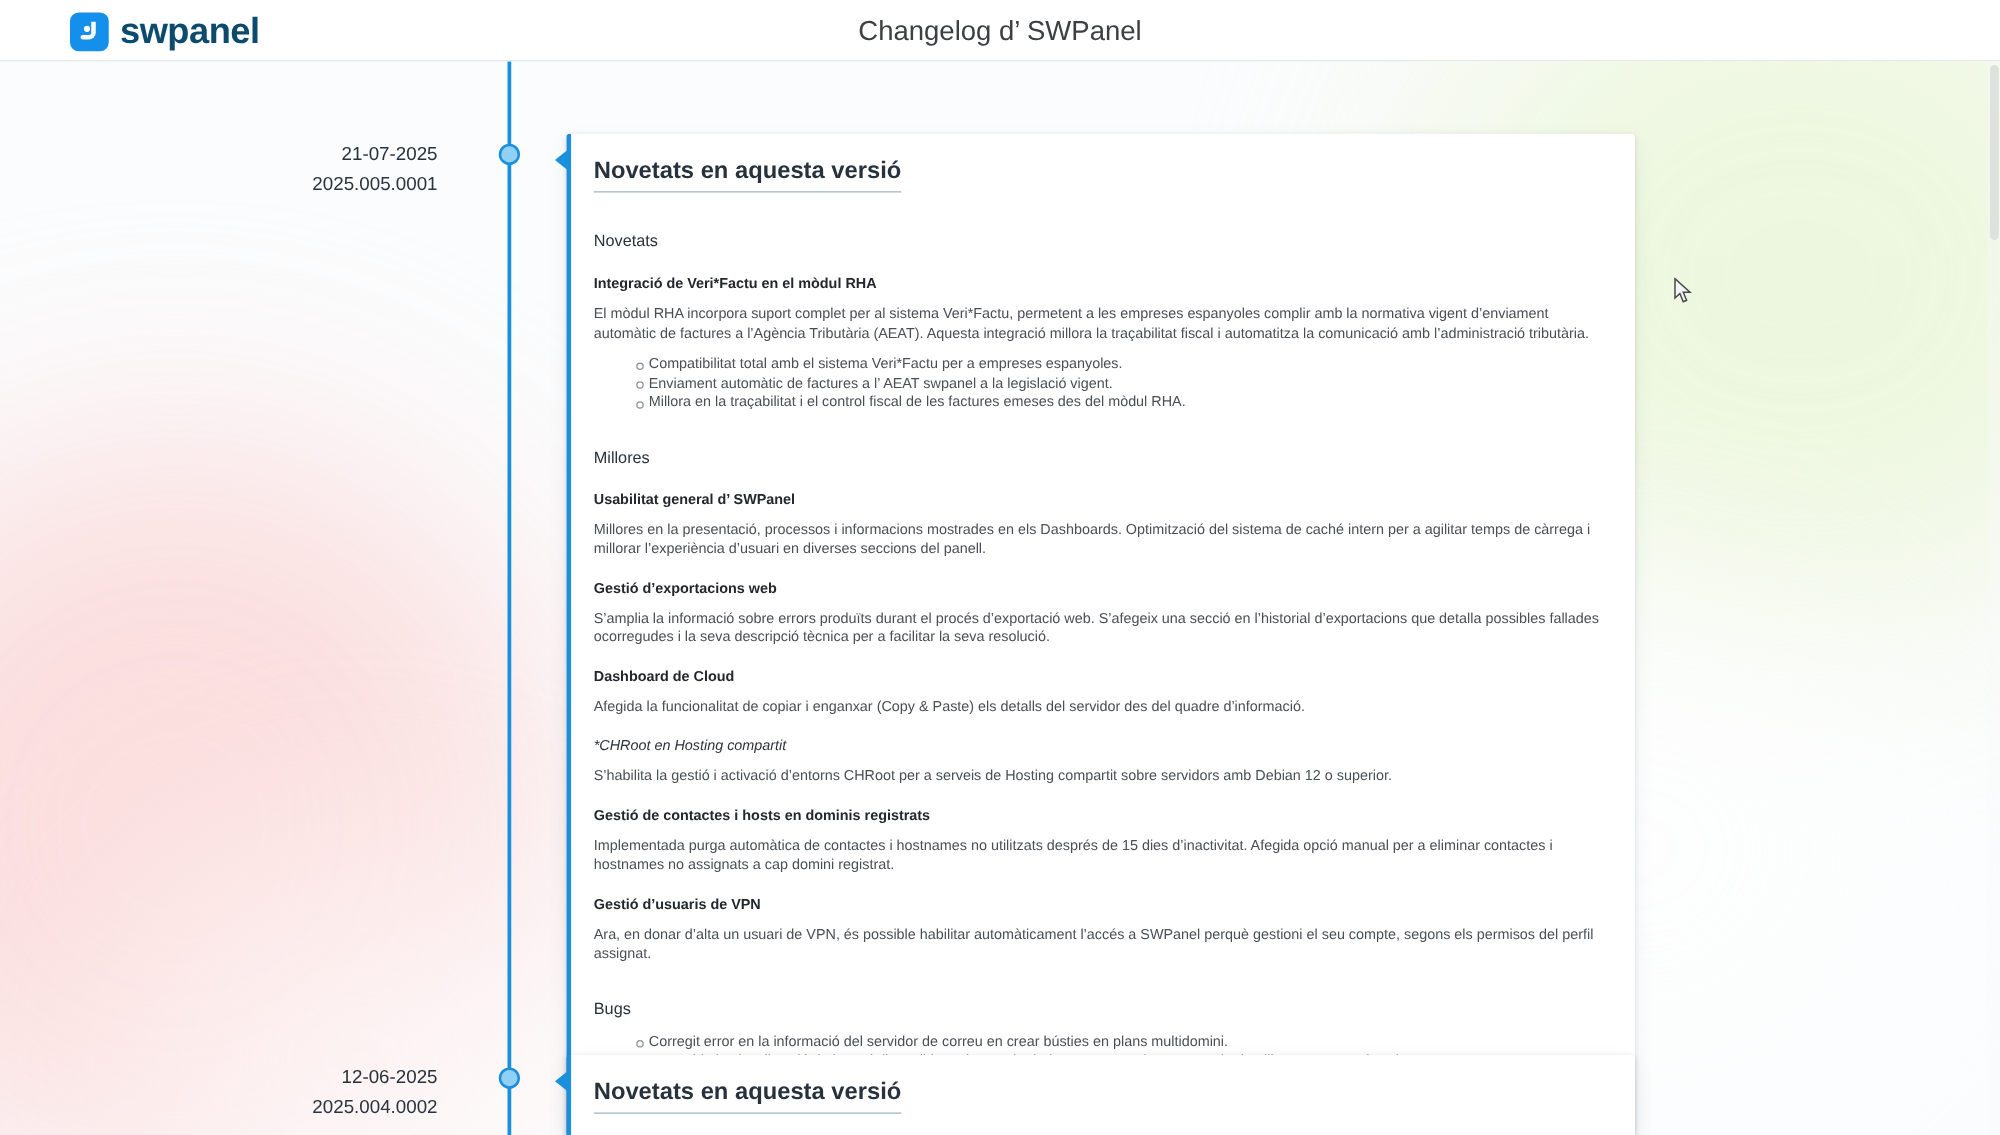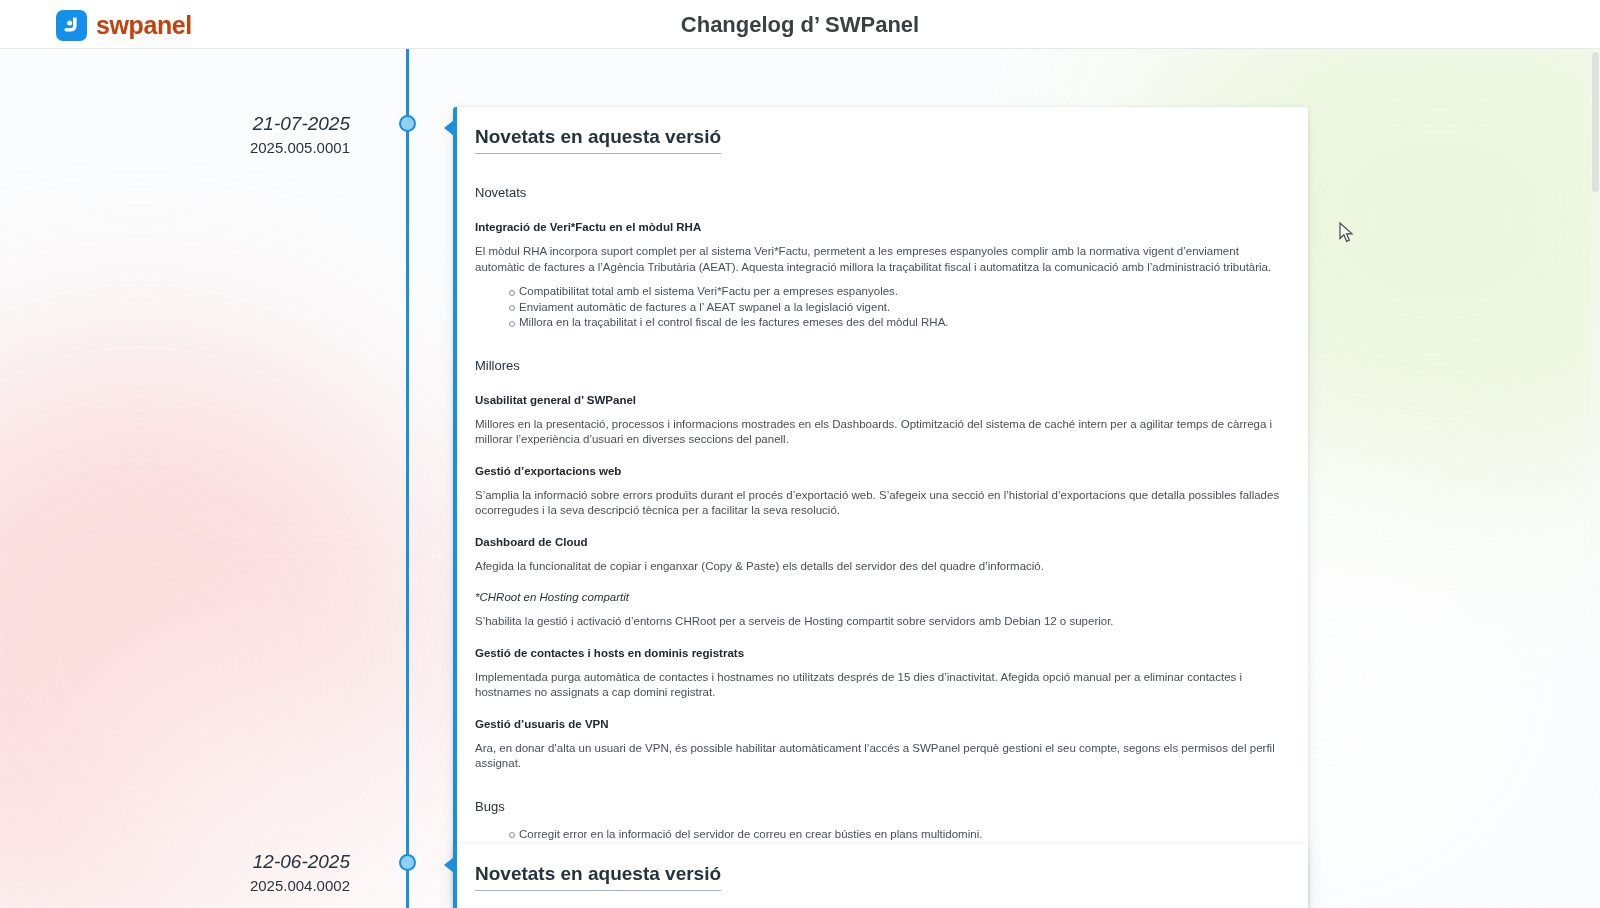--- a/index.html
+++ b/index.html
@@ -76,35 +76,35 @@
     background: #1490ec;
     position: relative;
     flex: none;
   }
   #brand-mark .glyph {
     position: absolute;
     left: 0; top: 0; right: 0; bottom: 0;
     display: flex; align-items: center; justify-content: center;
   }
   #brand-text {
-    font-size: 25px;
+    font-size: 29px;
     font-weight: bold;
-    color: #c2410c;
+    color: #0c4a6e;
     letter-spacing: -.4px;
     line-height: 1;
   }
   #page-title {
     position: absolute;
     left: 0; top: 0;
     width: 1600px; height: 49px;
     line-height: 49px;
     text-align: center;
     font-size: 22px;
     color: #3c4043;
-    font-weight: bold;
+    font-weight: normal;
     pointer-events: none;
   }
 
   
   #content {
     position: absolute;
     left: 0; top: 49px;
     width: 1600px; height: 859px;
     z-index: 10;
   }
@@ -124,21 +124,21 @@
     border: 2px solid #1a8fdd;
     box-sizing: border-box;
   }
   .tl-meta {
     position: absolute;
     left: 100px;
     width: 250px;
     text-align: right;
     color: #27323c;
   }
-  .tl-date { font-size: 19px; line-height: 26px; font-style: italic; }
+  .tl-date { font-size: 15px; line-height: 26px; }
   .tl-version { font-size: 15px; line-height: 22px; color: #2b353f; }
 
   
   .card {
     position: absolute;
     left: 453px;
     width: 855px;
     background: #ffffff;
     border-left: 4px solid #1a8fdd;
     border-radius: 3px;

